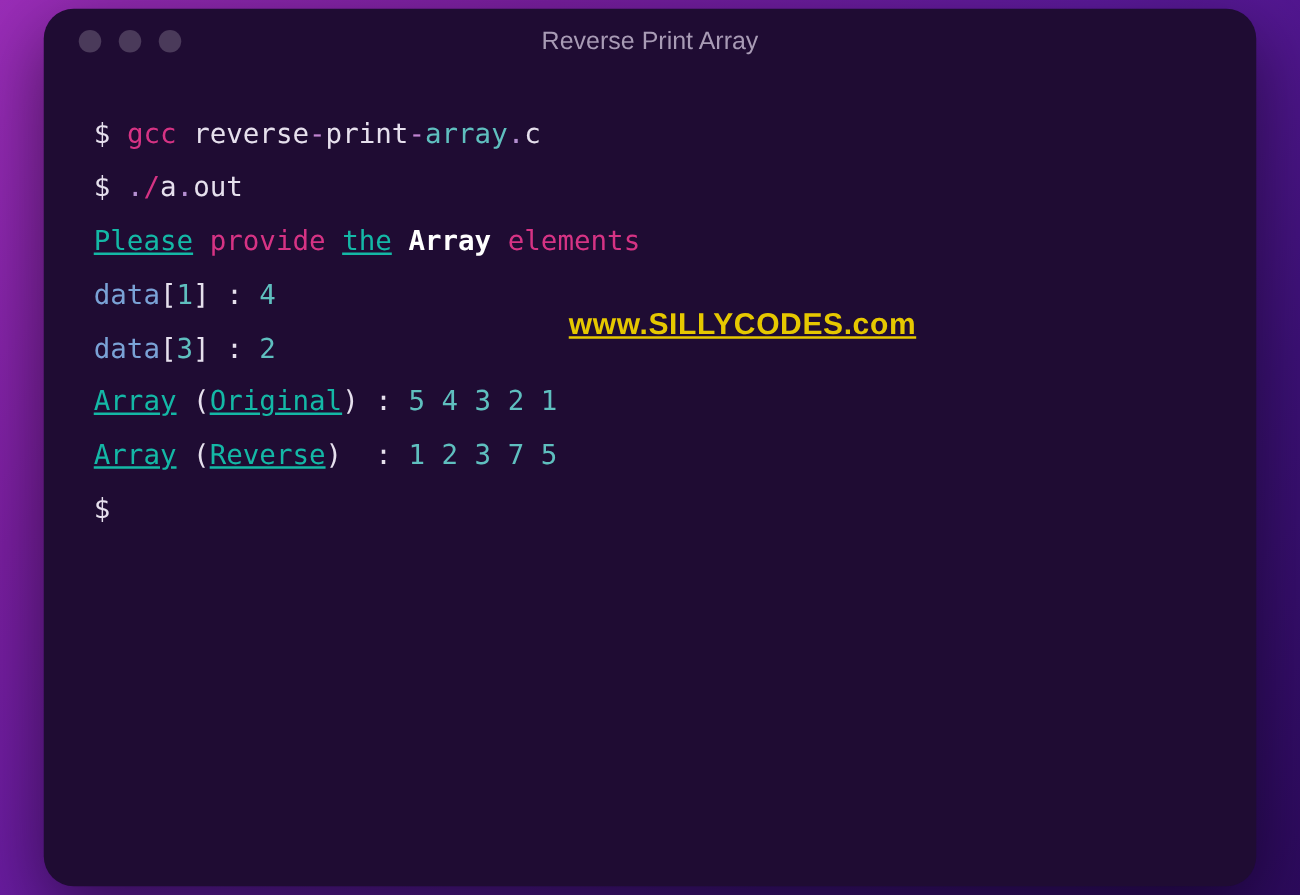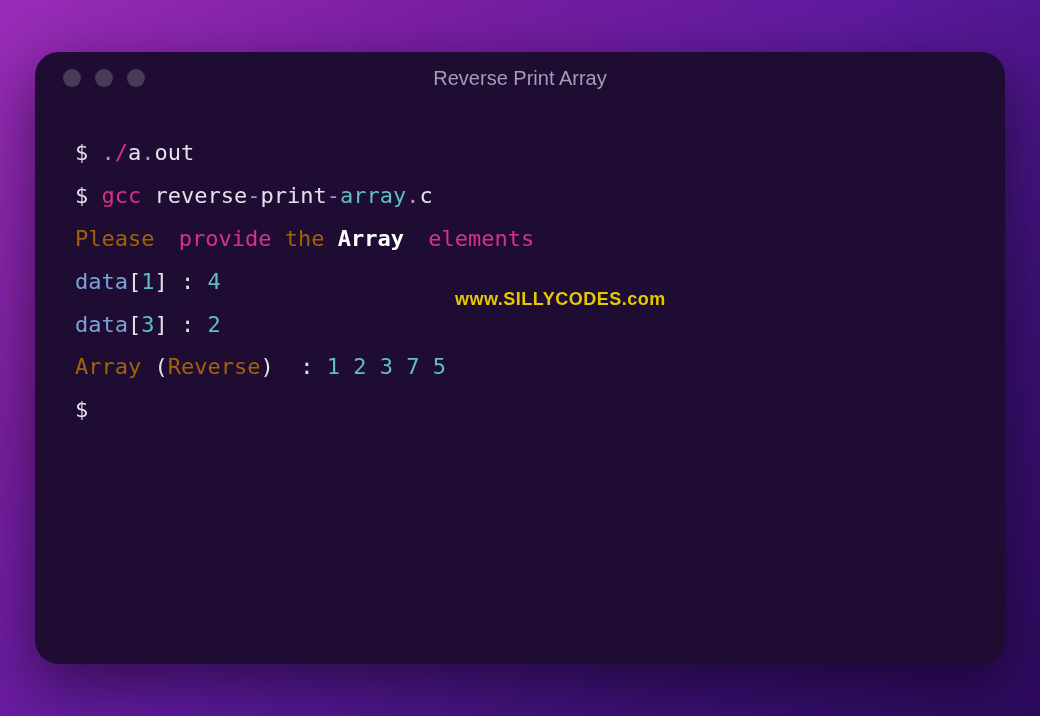--- a/index.html
+++ b/index.html
@@ -14,21 +14,21 @@
       background: linear-gradient(135deg, #9a2db8 0%, #7b1fa2 25%, #5e1a9e 50%, #3d1178 75%, #2d0a5e 100%);
       display: flex;
       align-items: center;
       justify-content: center;
       font-family: 'Menlo', 'Monaco', 'Consolas', monospace;
       overflow: hidden;
     }
 
     .terminal-window {
       width: 970px;
-      height: 612px;
+      height: 702px;
       background: #1f0c33;
       border-radius: 24px;
       box-shadow: 0 20px 60px rgba(0, 0, 0, 0.5);
       overflow: hidden;
       position: relative;
     }
 
     .title-bar {
       height: 52px;
       display: flex;
@@ -93,26 +93,26 @@
 
     .path-pink {
       color: #d63384;
     }
 
     .path-dot {
       color: #b58fd1;
     }
 
     .text-white {
-      color: #a16207;
+      color: #14b8a6;
+      text-decoration: underline;
     }
 
     .text-pink {
       color: #d63384;
-      margin-left: 11px;
     }
 
     .text-bold-white {
       color: #ffffff;
       font-weight: bold;
     }
 
     .data-var {
       color: #7aa2d6;
     }
@@ -135,51 +135,53 @@
 
     .paren {
       color: #e6e0ed;
     }
 
     .watermark {
       position: absolute;
       top: 178px;
       left: 420px;
       color: #e6c800;
-      font-size: 18px;
+      font-size: 24px;
       font-weight: bold;
       font-family: Arial, sans-serif;
       letter-spacing: 0.5px;
+      text-decoration: underline;
     }
   </style>
 </head>
 <body>
 
 <div class="terminal-window">
   <div class="title-bar">
     <div class="traffic-lights">
       <div class="traffic-light"></div>
       <div class="traffic-light"></div>
       <div class="traffic-light"></div>
     </div>
     <div class="title-text">Reverse Print Array</div>
   </div>
 
   <div class="terminal-content">
     <div class="watermark">www.SILLYCODES.com</div>
 
+    <div class="line"><span class="prompt">$ </span><span class="cmd-gcc">gcc</span><span> </span><span class="cmd-white">reverse</span><span class="cmd-purple">-</span><span class="cmd-white">print</span><span class="cmd-purple">-</span><span class="cmd-teal">array</span><span class="path-dot">.</span><span class="cmd-white">c</span></div>
+
     <div class="line"><span class="prompt">$ </span><span class="path-dot">.</span><span class="path-pink">/</span><span class="cmd-white">a</span><span class="path-dot">.</span><span class="cmd-white">out</span></div>
-
-    <div class="line"><span class="prompt">$ </span><span class="cmd-gcc">gcc</span><span> </span><span class="cmd-white">reverse</span><span class="cmd-purple">-</span><span class="cmd-white">print</span><span class="cmd-purple">-</span><span class="cmd-teal">array</span><span class="path-dot">.</span><span class="cmd-white">c</span></div>
 
     <div class="line"><span class="text-white">Please</span><span> </span><span class="text-pink">provide</span><span> </span><span class="text-white">the</span><span> </span><span class="text-bold-white">Array</span><span> </span><span class="text-pink">elements</span></div>
 
     <div id="data-lines-container">
         <div class="line"><span class="data-var">data</span><span class="bracket">[</span><span class="number-idx">1</span><span class="bracket">]</span><span> </span><span class="colon">:</span><span> </span><span class="value-num">4</span></div>
         <div class="line"><span class="data-var">data</span><span class="bracket">[</span><span class="number-idx">3</span><span class="bracket">]</span><span> </span><span class="colon">:</span><span> </span><span class="value-num">2</span></div>
       </div>
 
+    <div class="line"><span class="text-white">Array</span><span> </span><span class="paren">(</span><span class="text-white">Original</span><span class="paren">)</span><span> </span><span class="colon">:</span><span> </span><span class="value-num">5 4 3 2 1</span></div>
 
     <div class="line"><span class="text-white">Array</span><span> </span><span class="paren">(</span><span class="text-white">Reverse</span><span class="paren">)</span><span>  </span><span class="colon">:</span><span> </span><span class="value-num">1 2 3 7 5</span></div>
 
     <div class="line"><span class="prompt">$ </span></div>
   </div>
 </div>
 
 </body></html>

